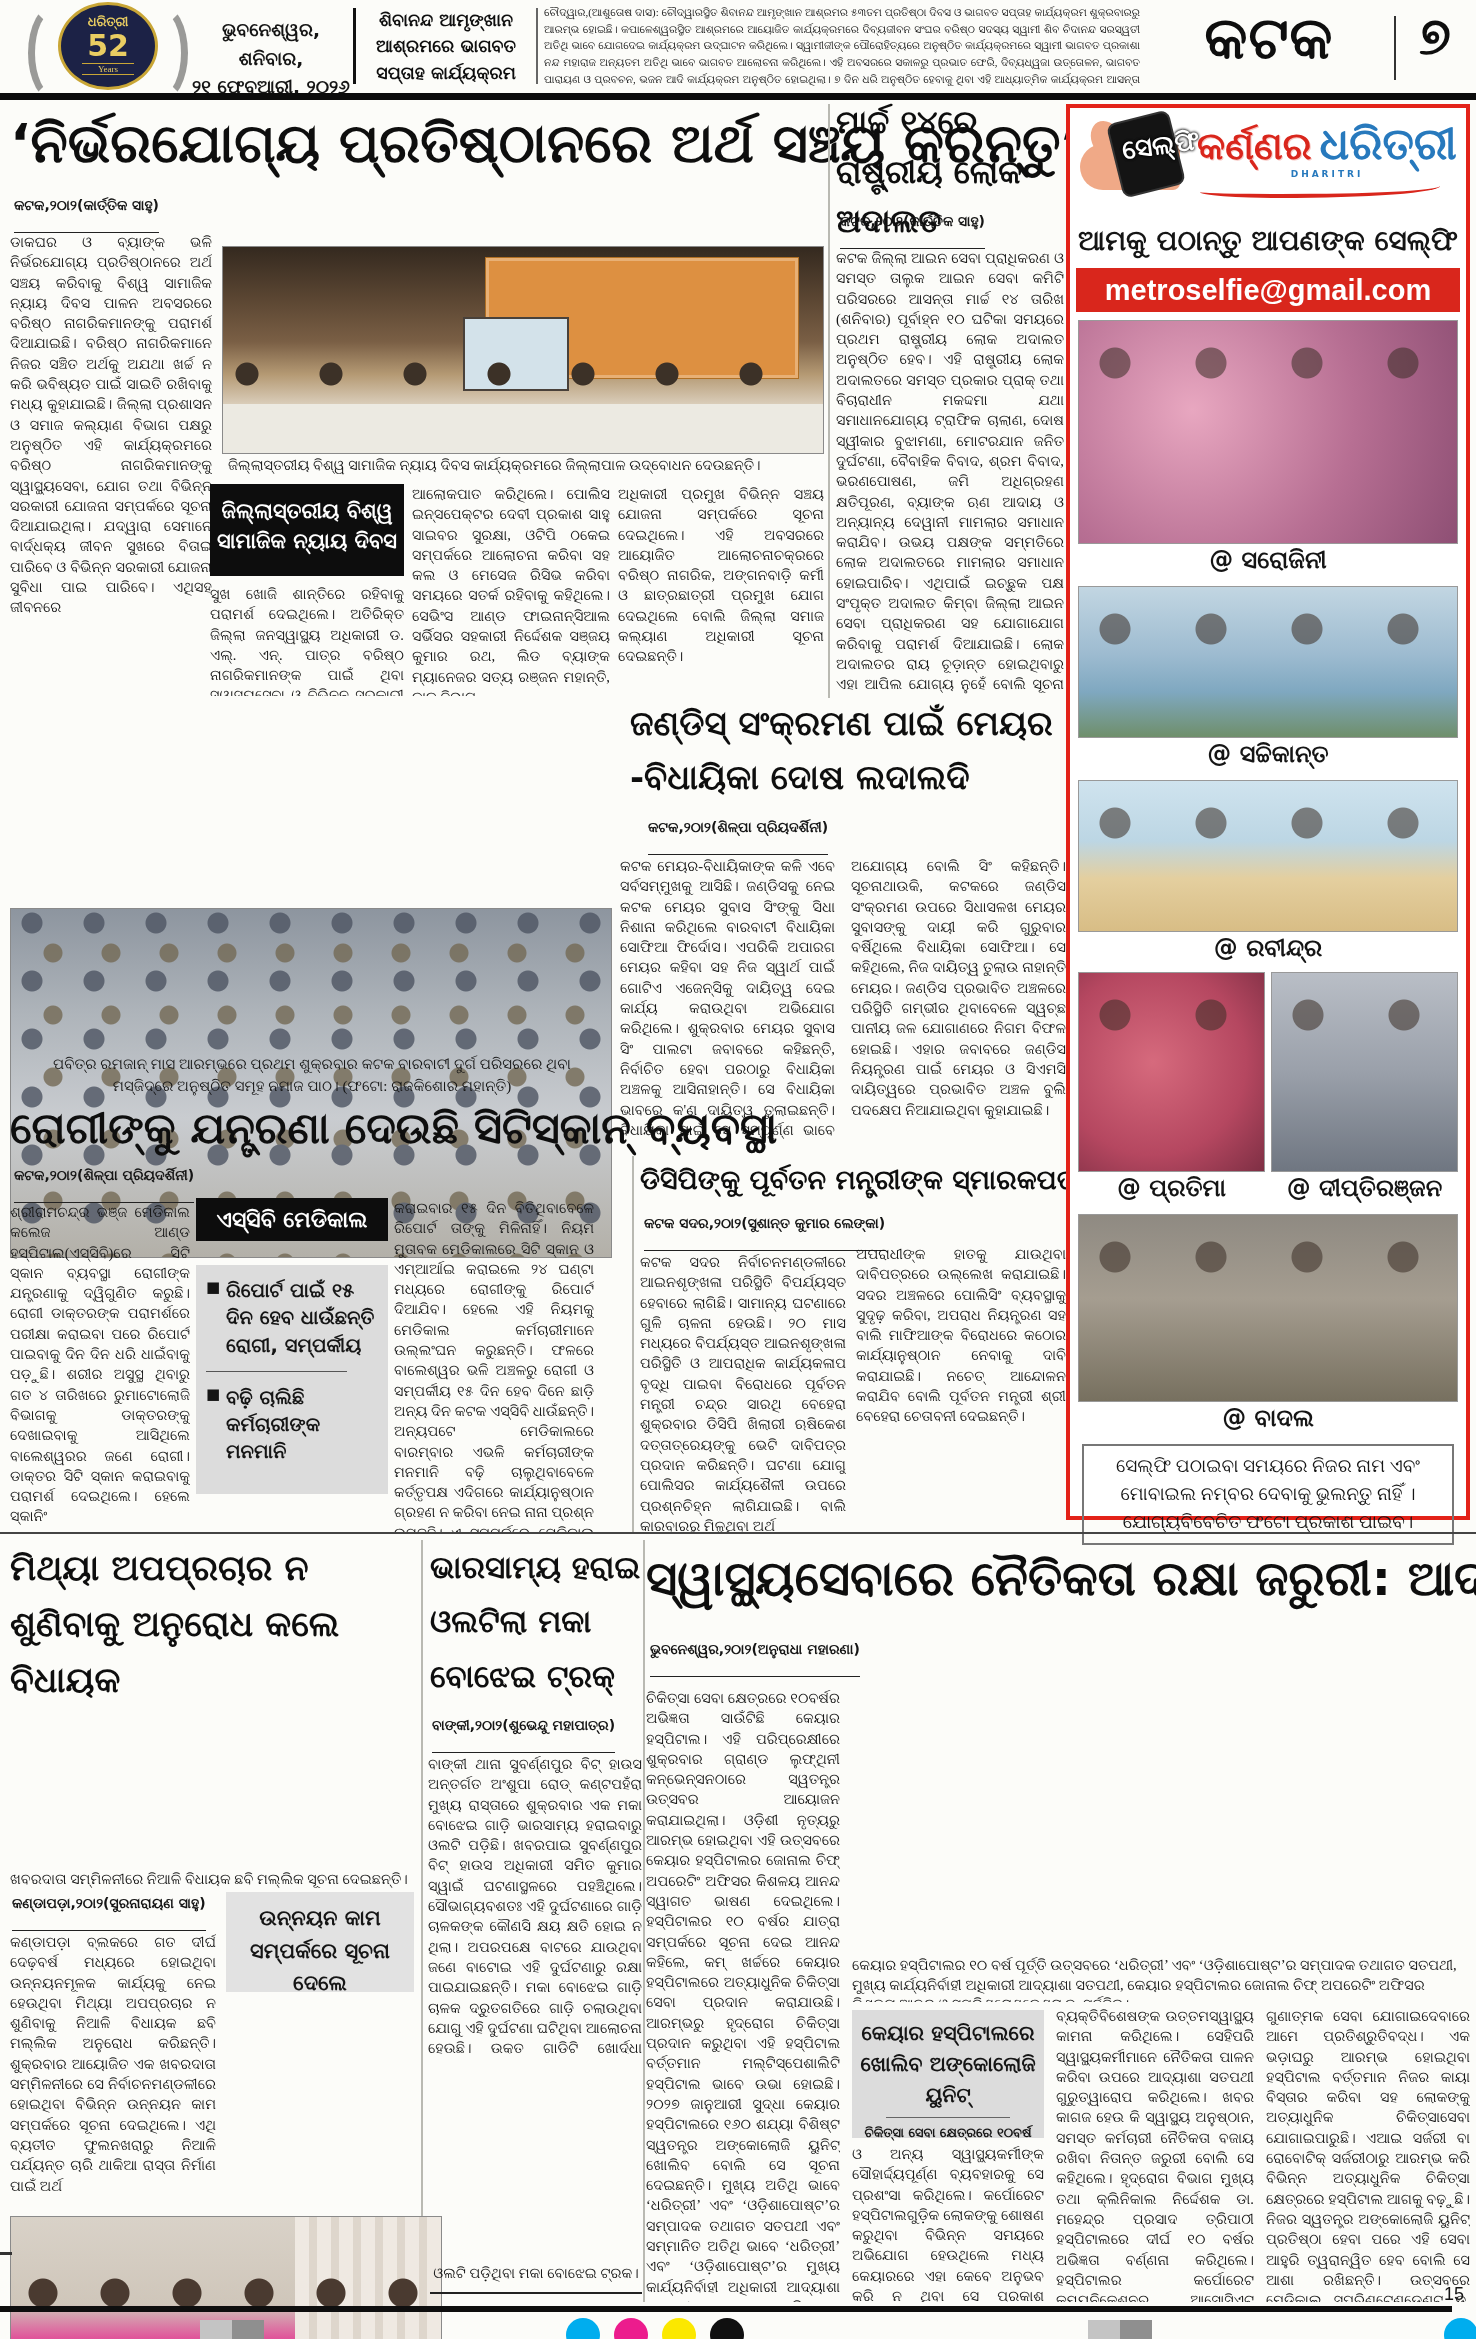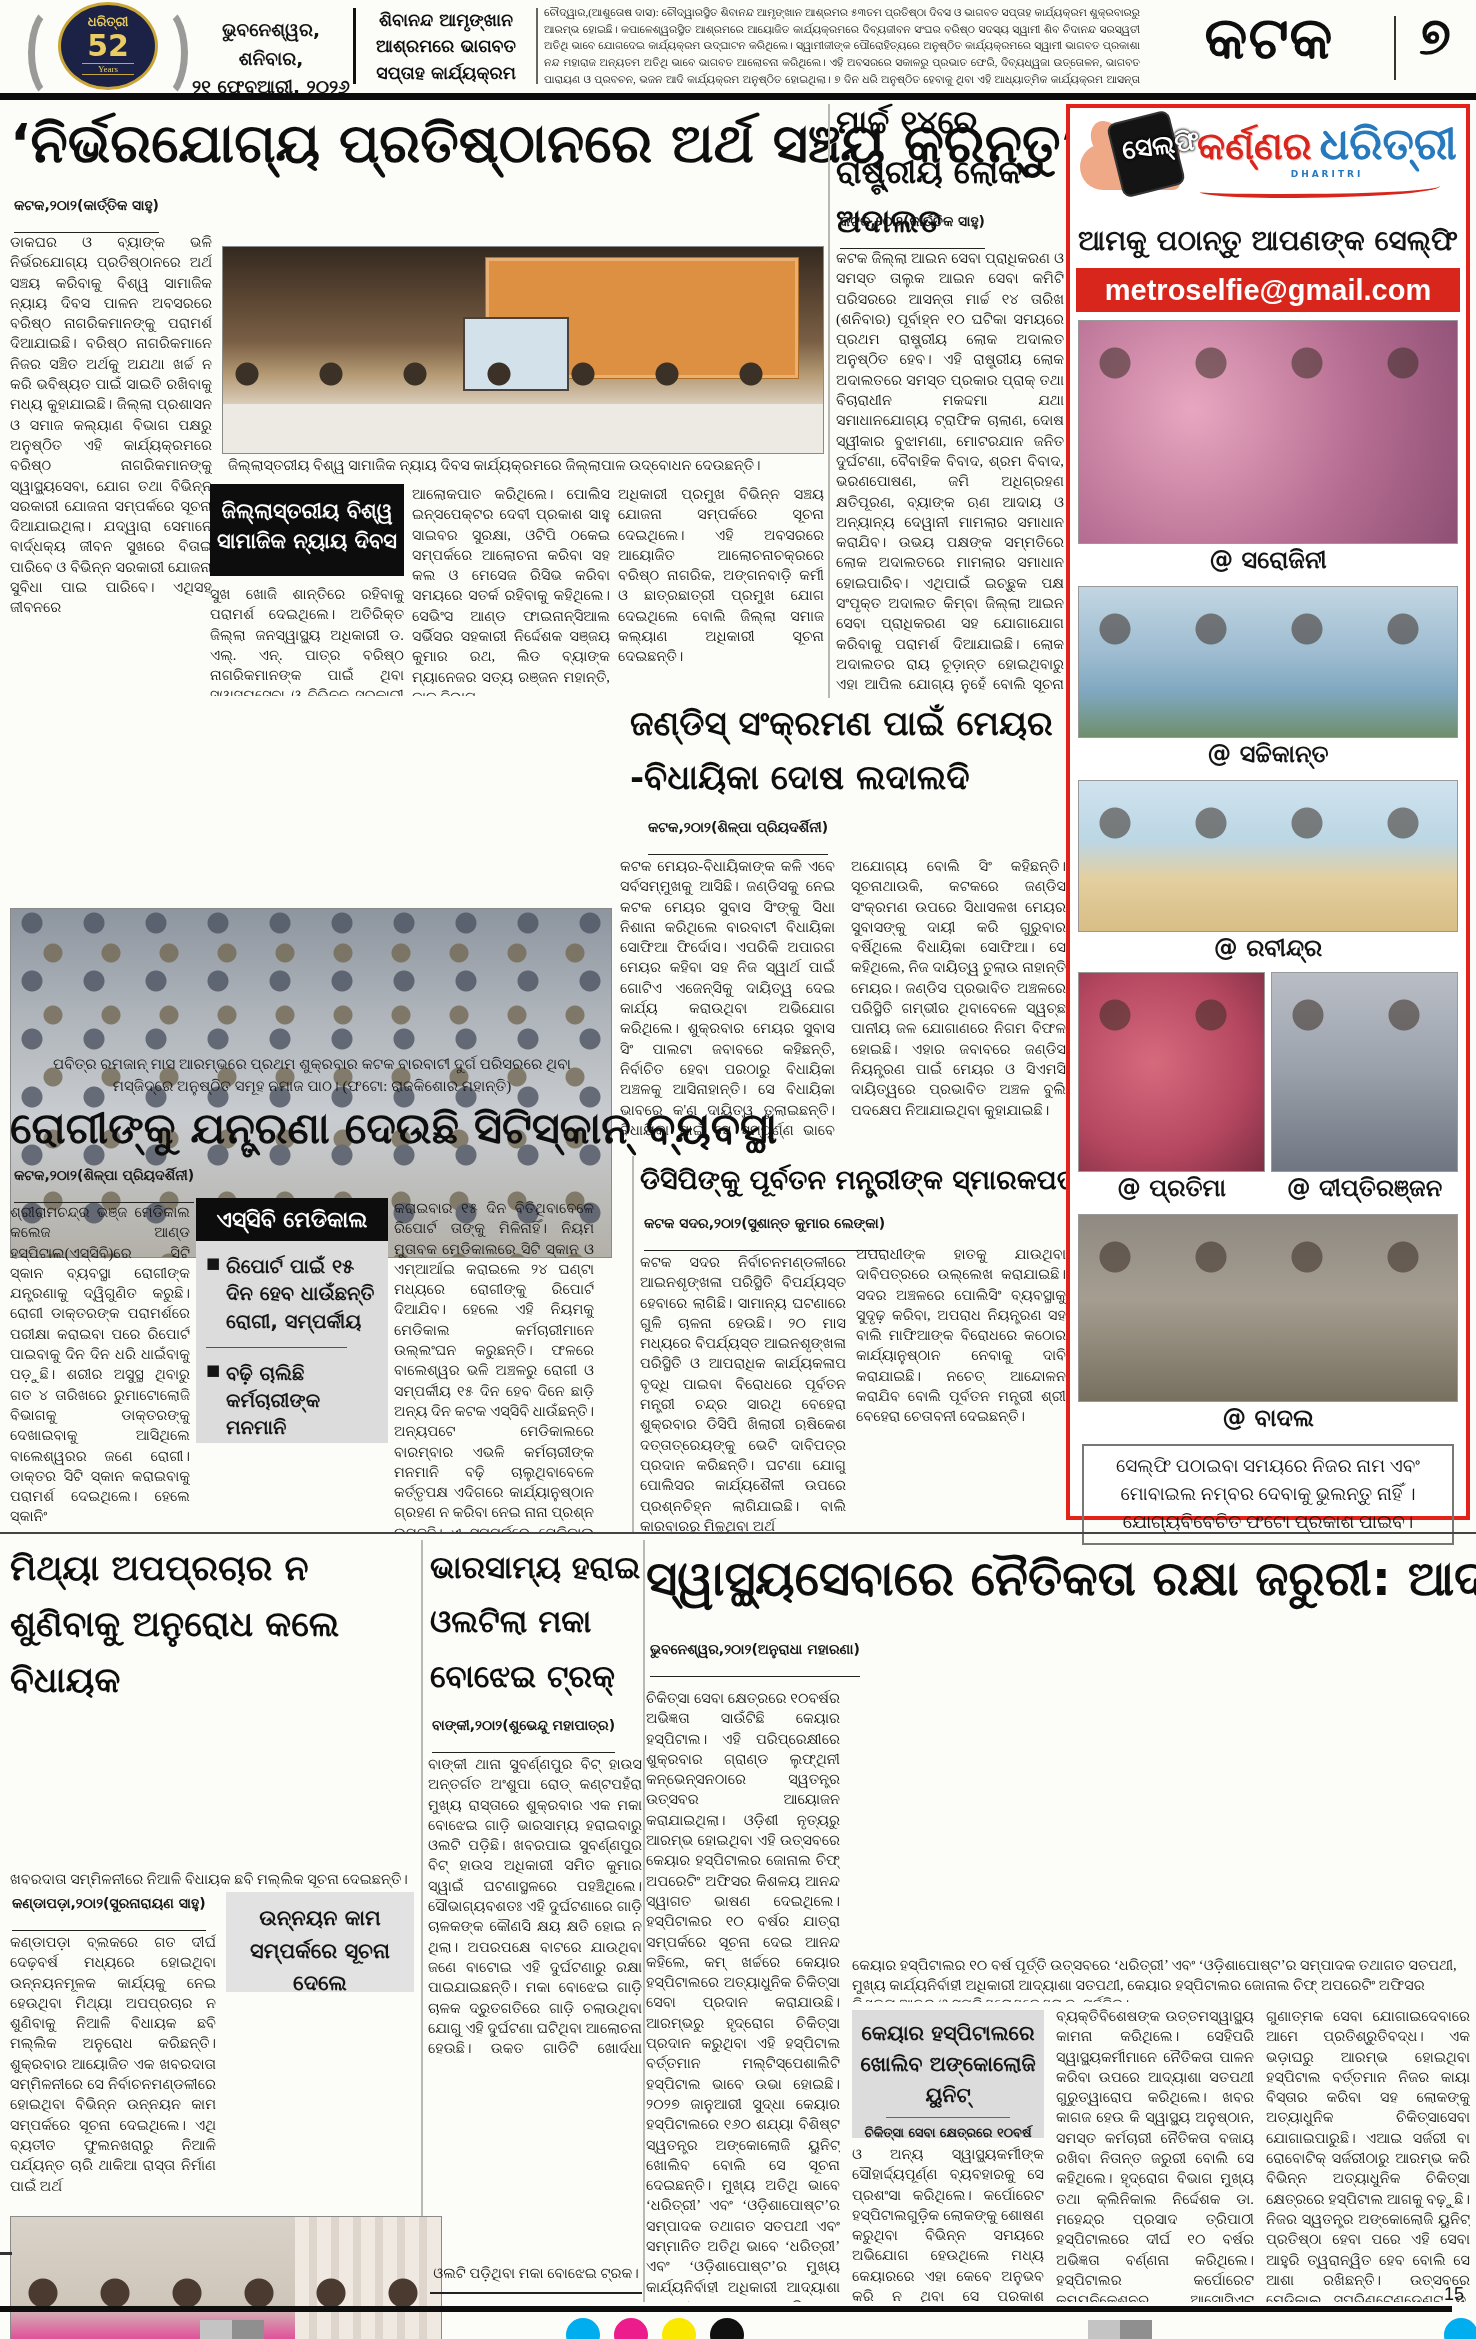--- a/index.html
+++ b/index.html
@@ -75,21 +75,21 @@
   .a3-byline{left:648px;top:818px;}
   .a3-body{left:620px;top:856px;width:446px;height:296px;column-count:2;column-gap:16px;}
 
   
   .a4-headline{left:10px;top:1098px;width:764px;height:60px;font-size:43px;line-height:60px;white-space:nowrap;}
   .a4-byline{left:14px;top:1166px;}
   .a4-col1{left:10px;top:1202px;width:180px;height:332px;}
   .scb-box{left:196px;top:1198px;width:192px;}
   .scb-head{background:#0d0d0d;color:#fff;font-size:22px;font-weight:700;text-align:center;
             font-family:"DejaVu Sans",sans-serif;padding:9px 4px;}
-  .scb-body{background:#dcdcdc;padding:12px 10px 1px;}
+  .scb-body{background:#dcdcdc;padding:12px 10px 28px;margin-top:24px;}
   .scb-item{font-size:19.5px;font-weight:700;line-height:1.4;font-family:"DejaVu Sans",sans-serif;
             position:relative;padding-left:20px;}
   .scb-item:before{content:"■";position:absolute;left:0;top:0;font-size:15px;}
   .scb-div{border-top:1.5px solid #555;margin:12px 0;width:82%;}
   .a4-col3{left:394px;top:1198px;width:200px;height:336px;}
 
   
   .a5-headline{left:640px;top:1152px;width:426px;height:56px;font-size:27px;line-height:56px;white-space:nowrap;}
   .a5-byline{left:644px;top:1214px;}
   .a5-col1{left:640px;top:1252px;width:206px;height:280px;}

